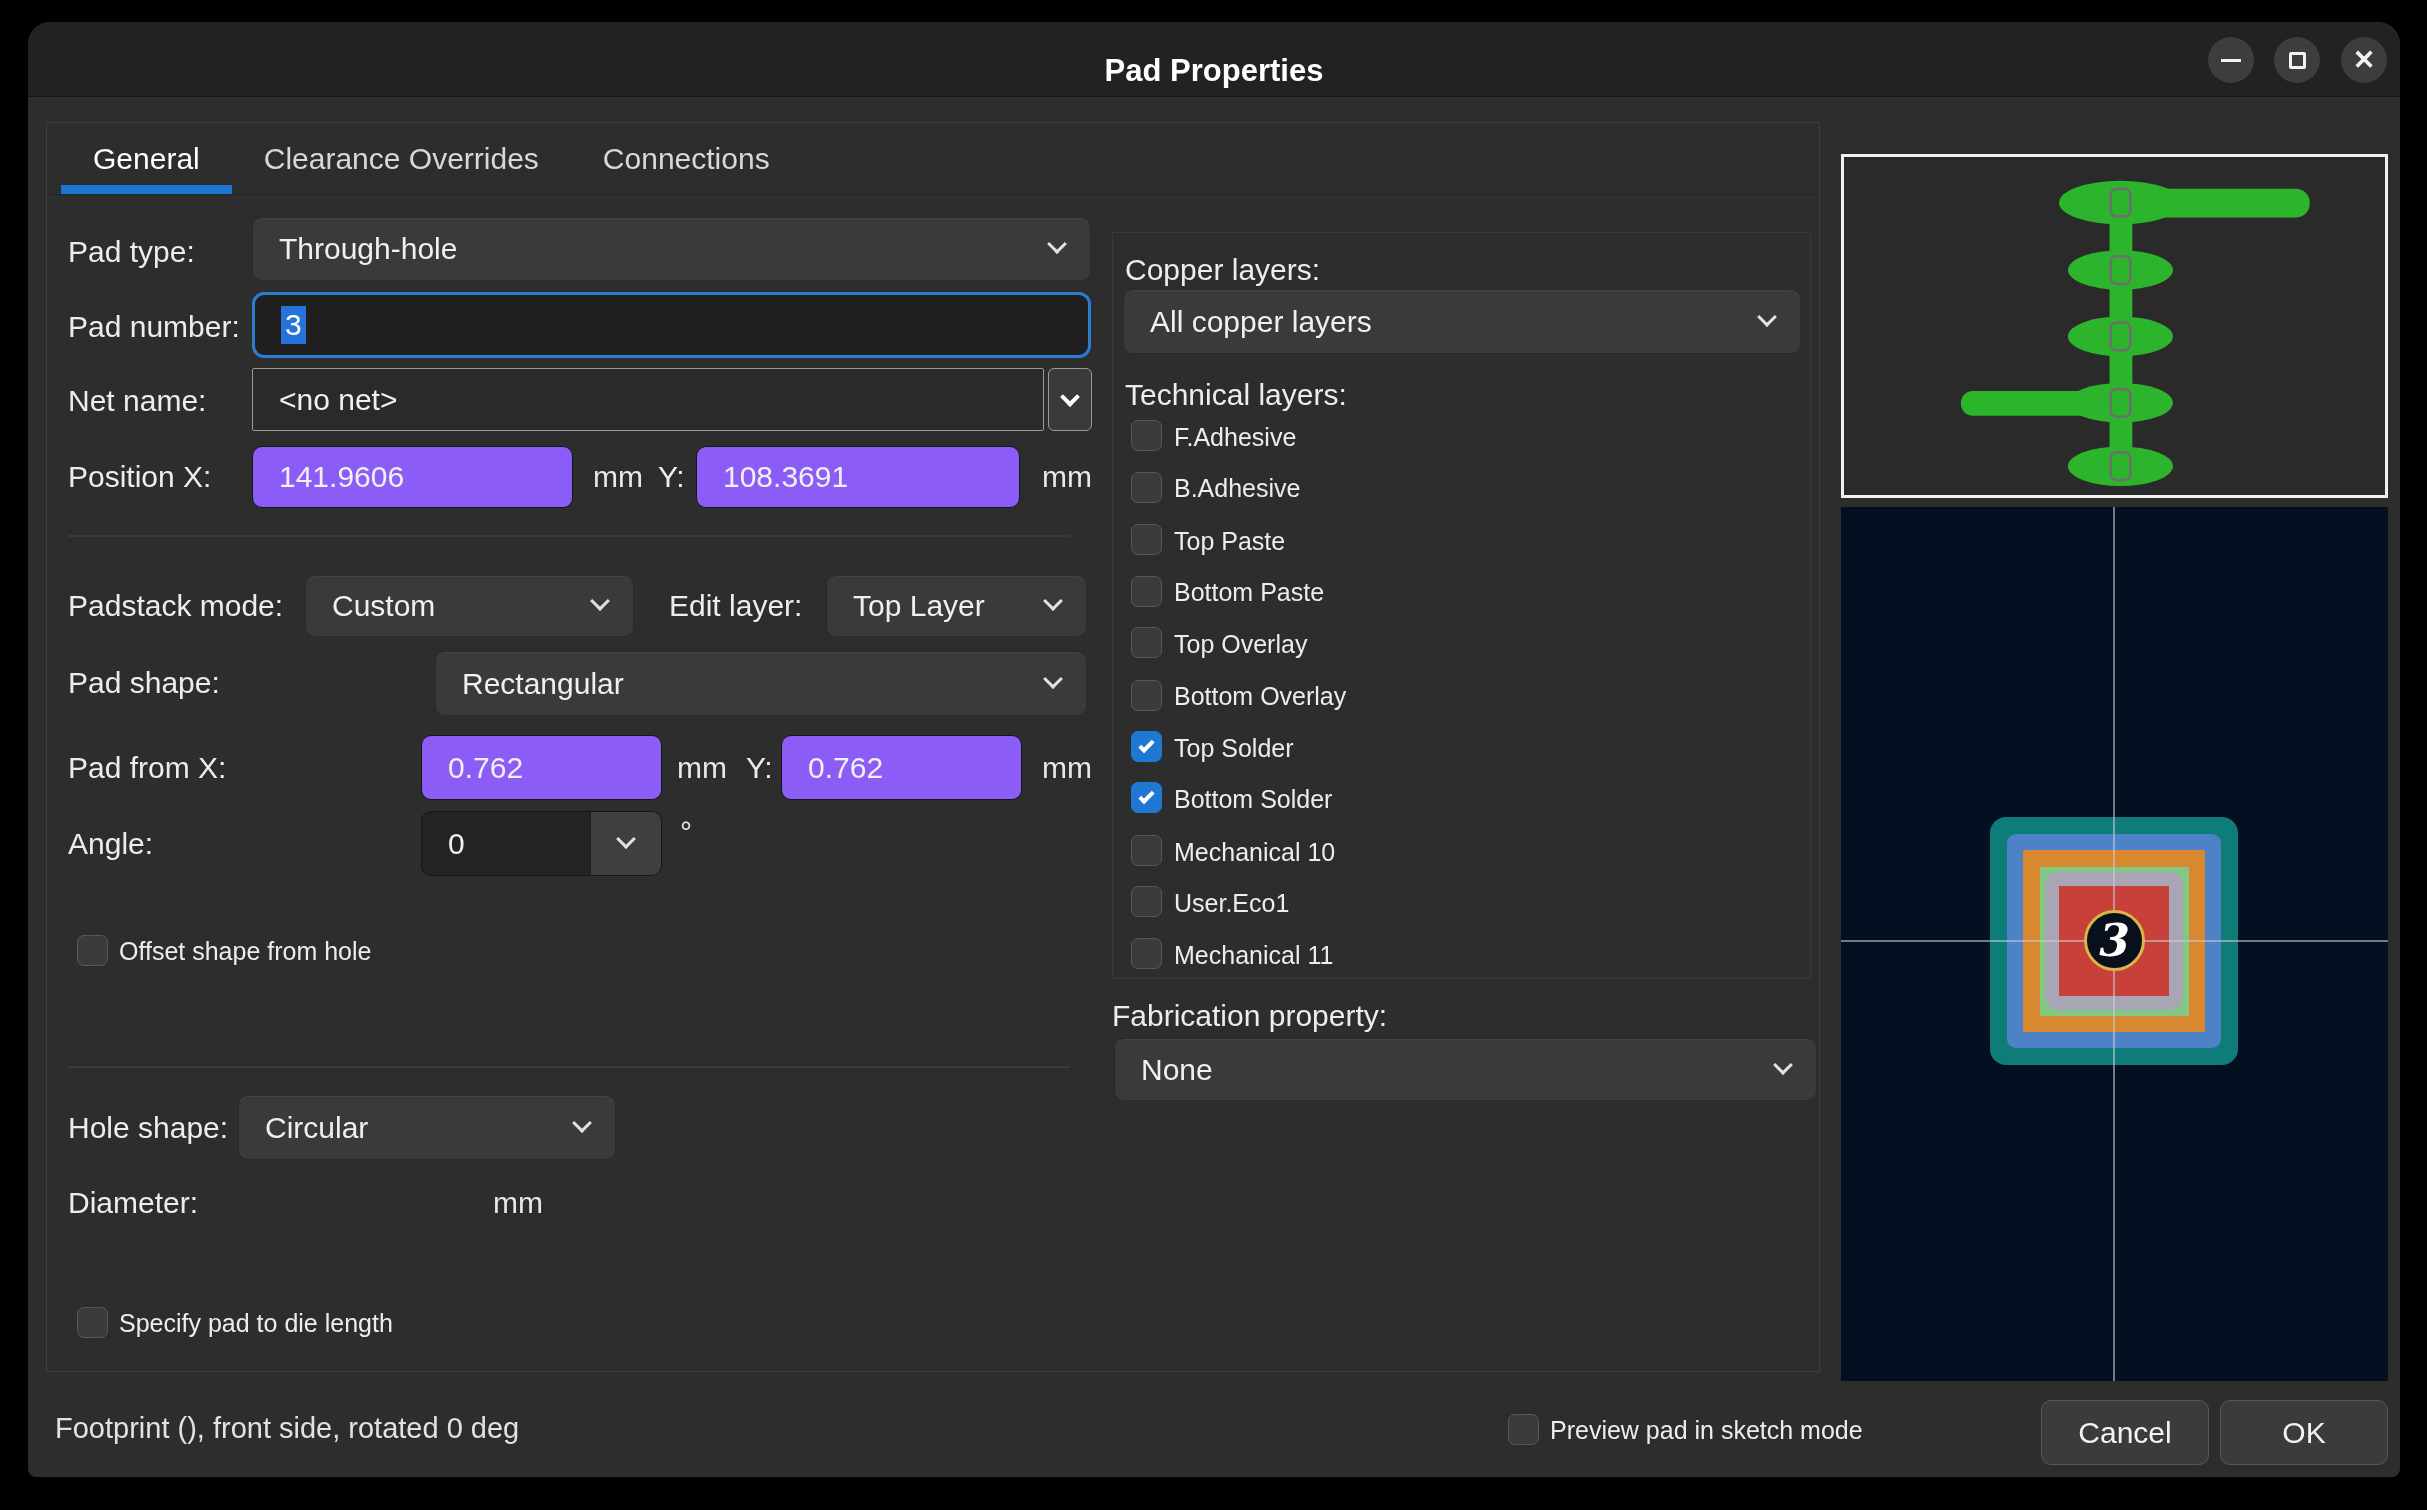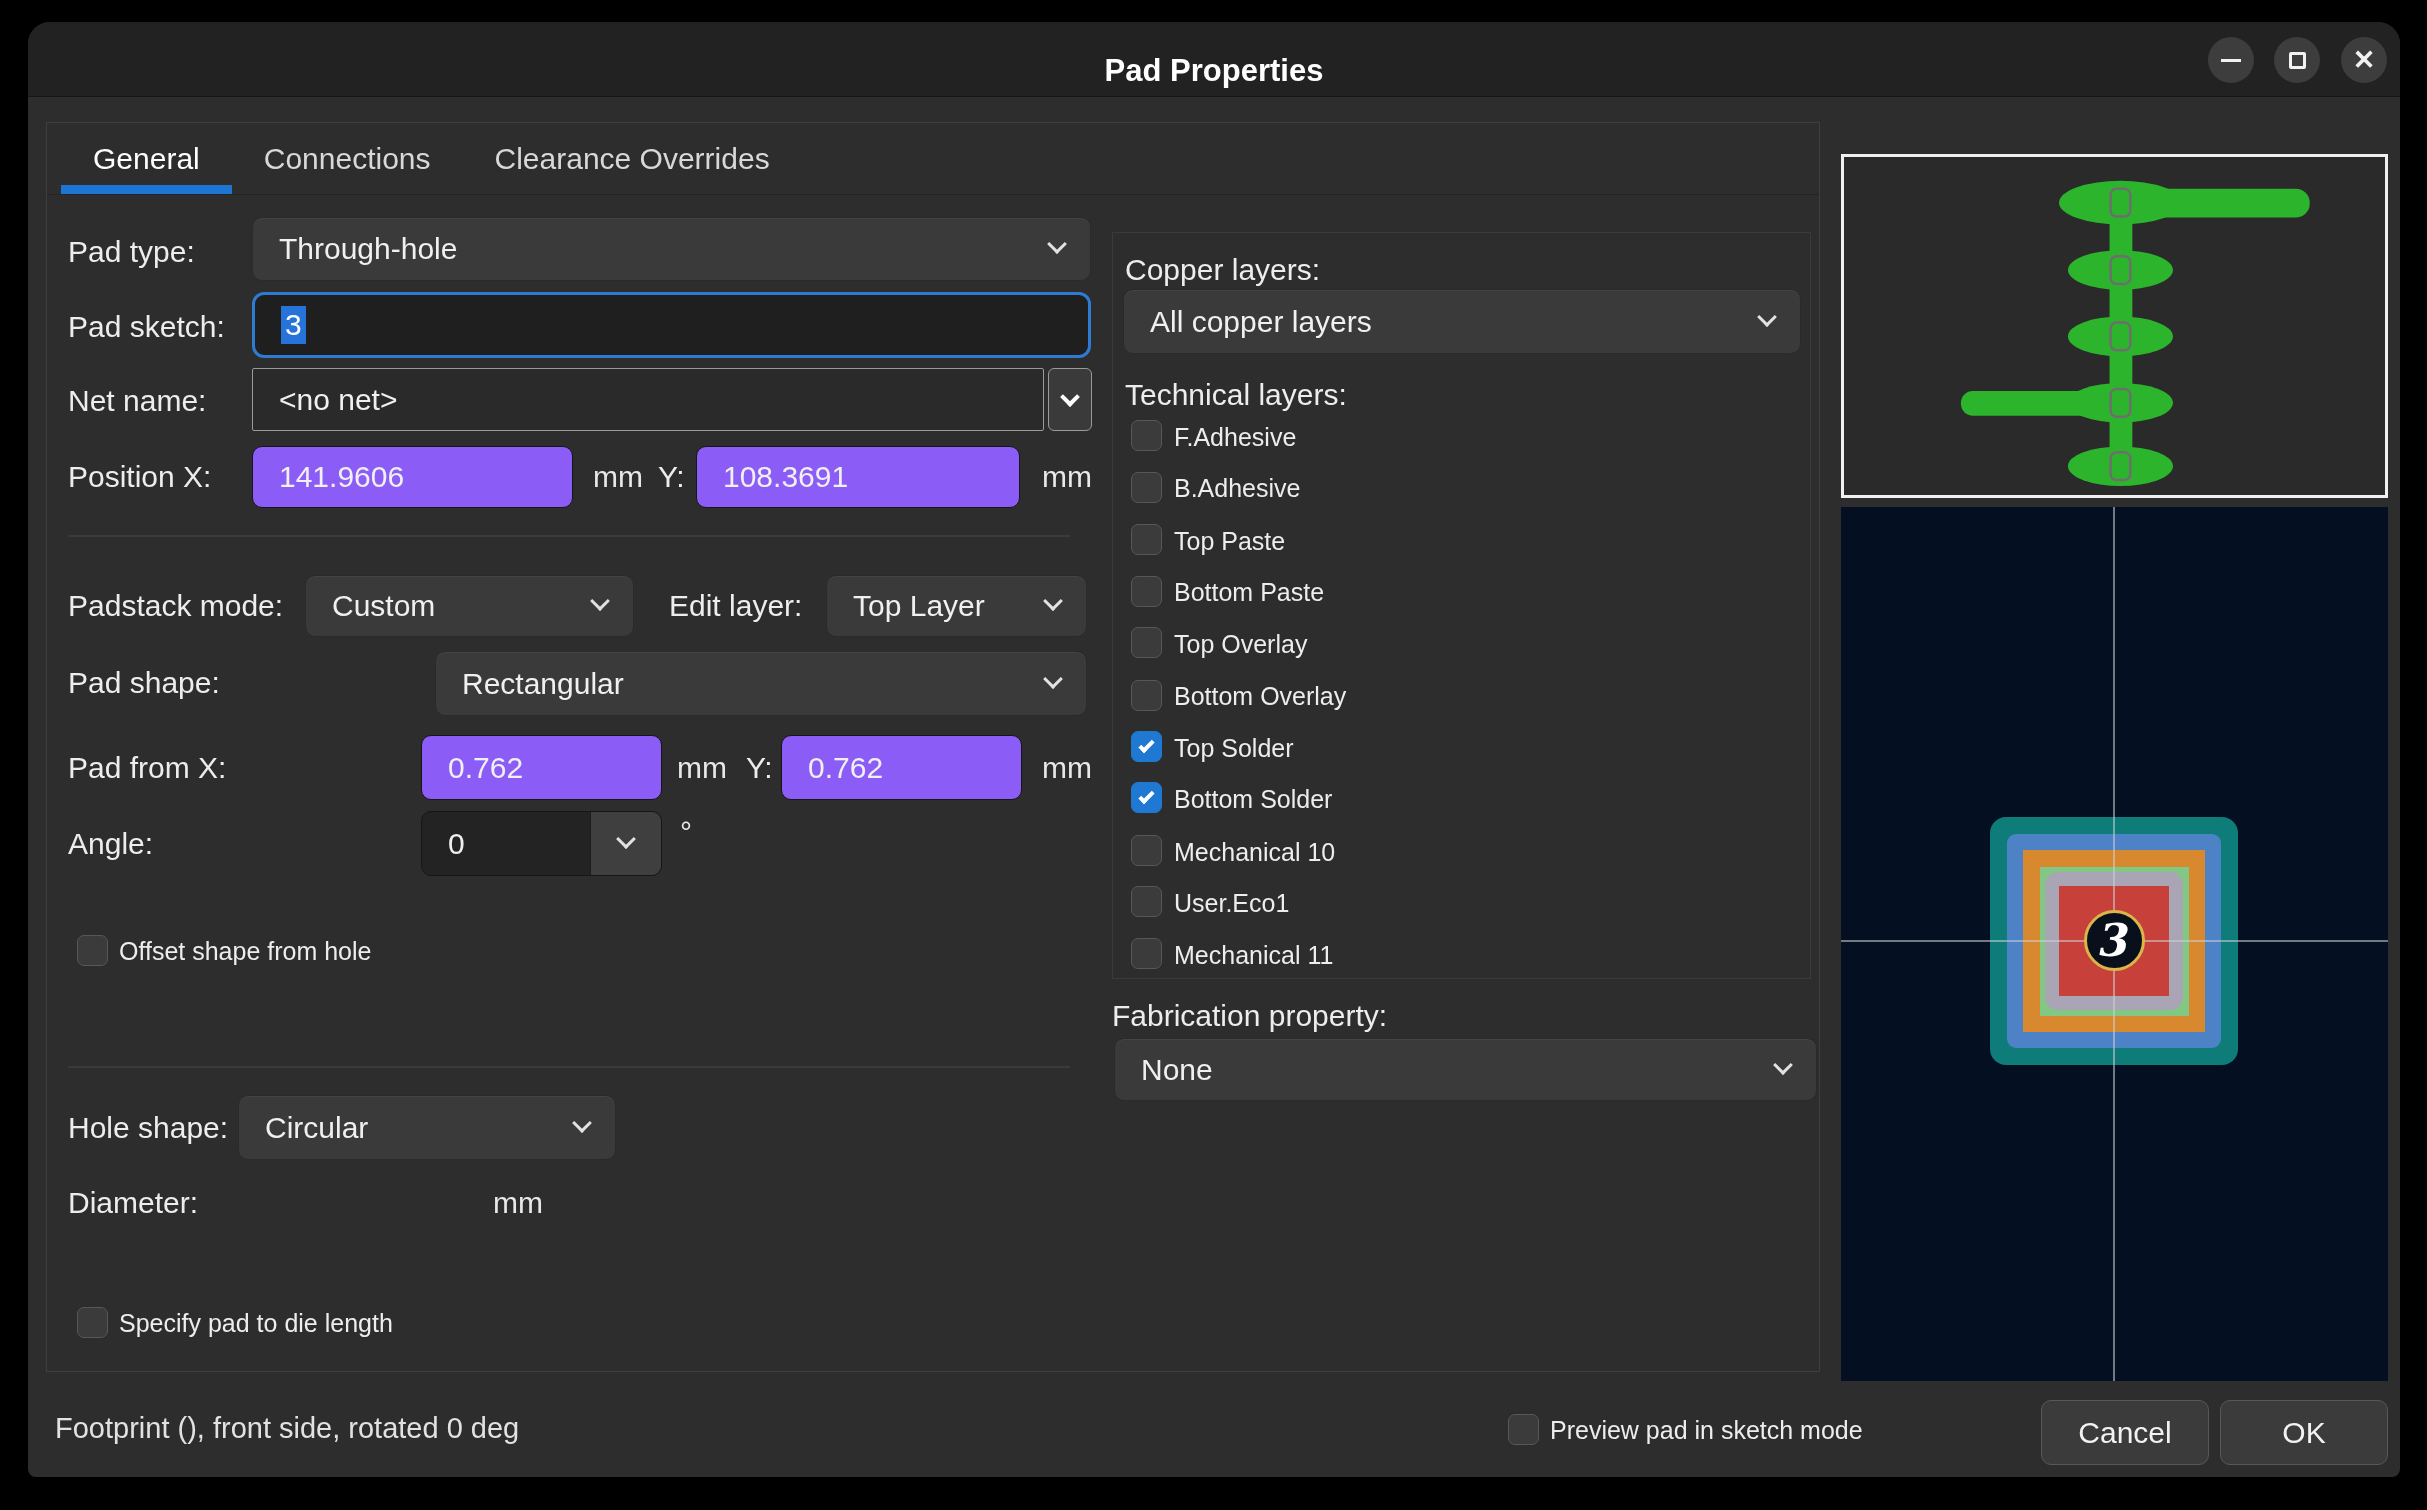--- a/index.html
+++ b/index.html
@@ -93,34 +93,34 @@
         <div class="glyph-close">✕</div>
       </div>
   </div>
 
   <div class="notebook">
     <div class="tabbar">
       <div class="tab active">
           <span>General</span>
         </div>
       <div class="tab">
-          <span>Connections</span>
+          <span>Clearance Overrides</span>
         </div>
       <div class="tab">
-          <span>Clearance Overrides</span>
+          <span>Connections</span>
         </div>
     </div>
 
     <div class="lbl" style="left:21px;top:129px">Pad type:</div>
     <div class="dropdown" style="left:205px;top:94px;width:839px;height:64px">
       <span>Through-hole</span>
       <span class="chev"></span>
     </div>
 
-    <div class="lbl" style="left:21px;top:204px">Pad sketch:</div>
+    <div class="lbl" style="left:21px;top:204px">Pad number:</div>
     <div class="input focused" style="left:205px;top:169px;width:839px;height:66px">
       <span class="sel">3</span>
     </div>
 
     <div class="lbl" style="left:21px;top:278px">Net name:</div>
     <div class="combo-field" style="left:205px;top:245px;width:792px;height:63px">
       <span>&lt;no net&gt;</span>
     </div>
     <div class="combo-btn" style="left:1001px;top:245px;width:44px;height:63px">
       <span class="chev2"></span>

